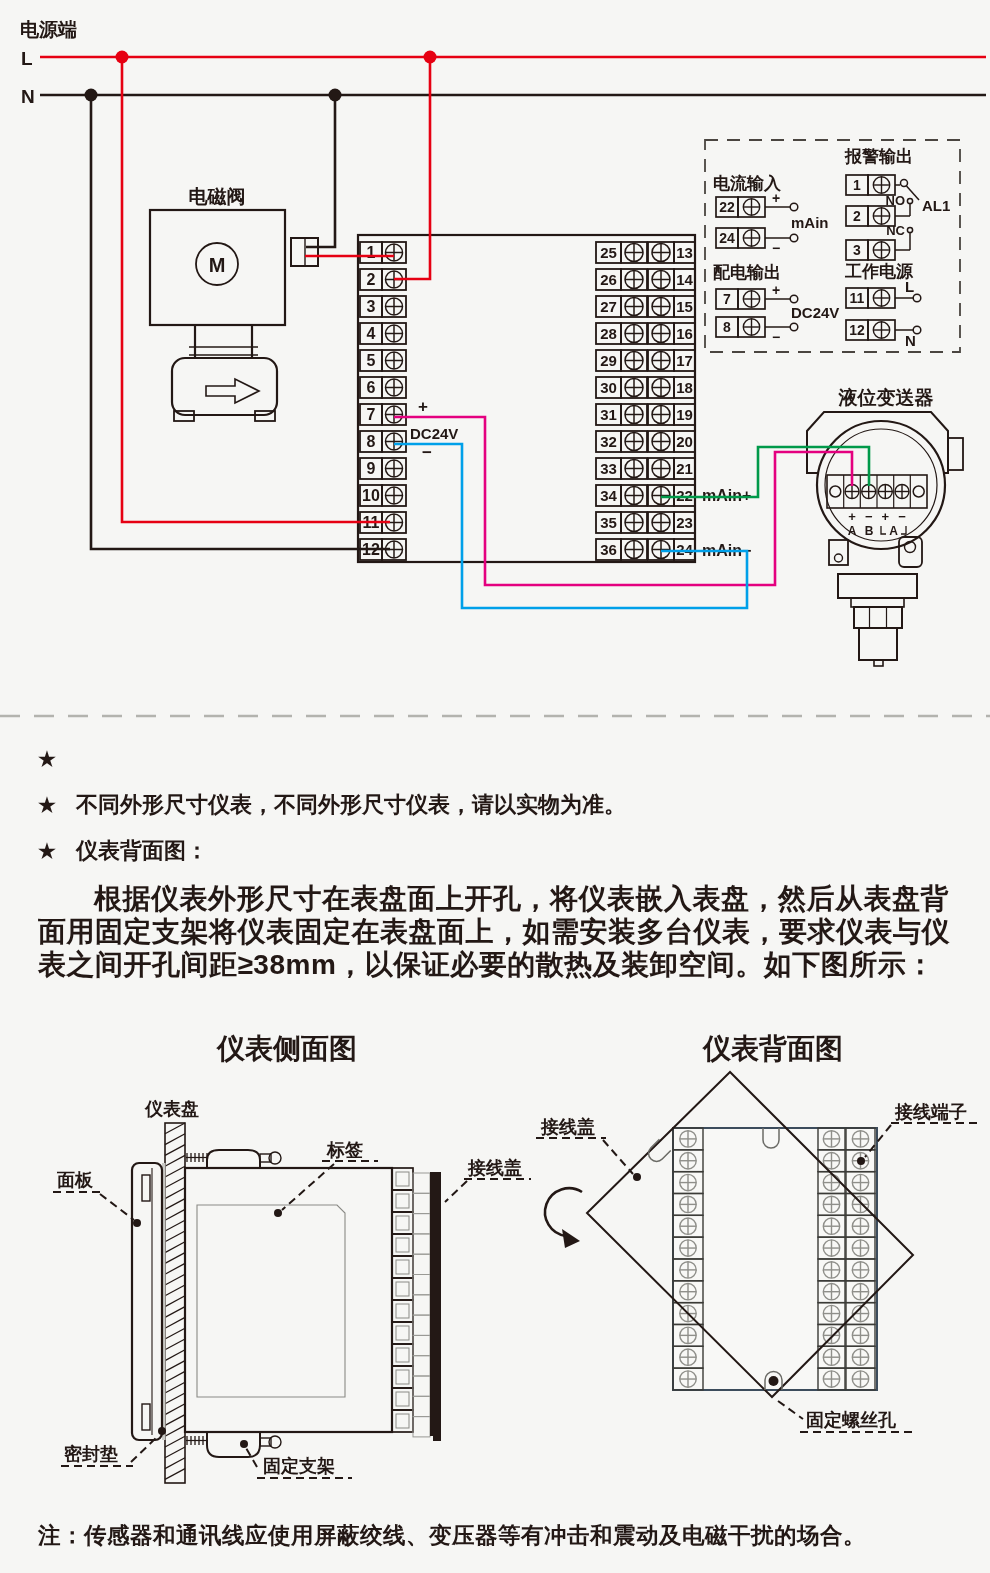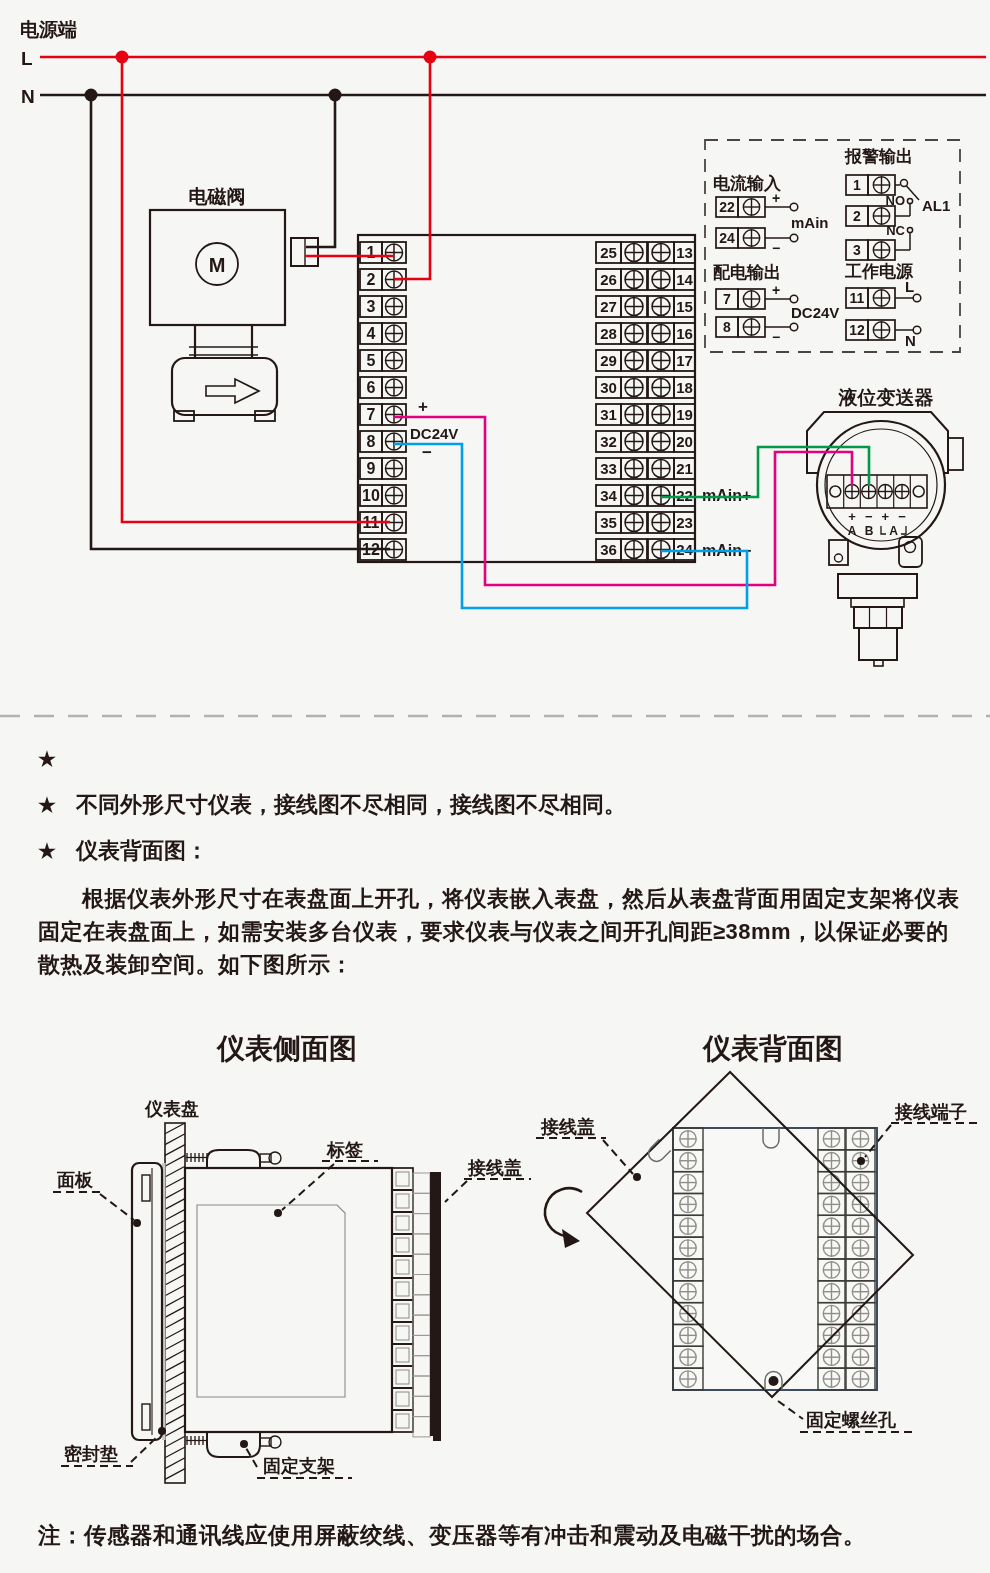--- a/index.html
+++ b/index.html
@@ -6,21 +6,21 @@
   body{width:990px;height:1573px;background:#f6f6f4;color:#231815;
        font-family:"Liberation Sans",sans-serif;overflow:hidden;}
   svg{display:block;}
   svg text{font-family:"Liberation Sans",sans-serif;fill:#231815;}
   .t-bold{font-weight:bold;}
   .serif-title{font-family:"Liberation Serif",serif;font-weight:bold;}
   .notes{height:292px;box-sizing:border-box;padding:26px 30px 0 38px;}
   .note-item{display:flex;align-items:flex-start;font-size:22px;font-weight:bold;
              line-height:30px;margin-bottom:16px;}
   .note-item .star{width:38px;flex:0 0 38px;font-size:20px;}
-  .note-para{margin:6px 0 16px 0;font-size:22px;font-weight:bold;line-height:33px;
+  .note-para{margin:6px 0 16px 0;font-size:28px;font-weight:bold;line-height:33px;
              text-indent:2em;letter-spacing:0.5px;}
   .bottom-note{height:83px;box-sizing:border-box;padding:30px 20px 0 38px;
                font-size:22.5px;font-weight:bold;letter-spacing:0.5px;}
 </style>
 </head>
 <body style="background: rgb(246, 246, 244); color: rgb(35, 24, 21);">
 
 <svg width="990" height="718" viewBox="0 0 990 718">
 
   <g>
@@ -447,21 +447,21 @@
 
   <line x1="0" y1="716" x2="990" y2="716" stroke-width="2.5" stroke-dasharray="20 14" stroke="#b3b3ae"></line>
 </svg>
 
 <div class="notes">
   <div class="note-item">
     <span class="star">★</span>
   </div>
   <div class="note-item">
     <span class="star">★</span>
-    <span>不同外形尺寸仪表，接线图不尽相同，接线图不尽相同。</span>
+    <span>不同外形尺寸仪表，不同外形尺寸仪表，请以实物为准。</span>
   </div>
   <div class="note-item">
     <span class="star">★</span>
     <span>仪表背面图：</span>
   </div>
   <p class="note-para">根据仪表外形尺寸在表盘面上开孔，将仪表嵌入表盘，然后从表盘背面用固定支架将仪表固定在表盘面上，如需安装多台仪表，要求仪表与仪表之间开孔间距≥38mm，以保证必要的散热及装卸空间。如下图所示：</p>
 </div>
 
 <svg width="990" height="480" viewBox="0 0 990 480">
 

